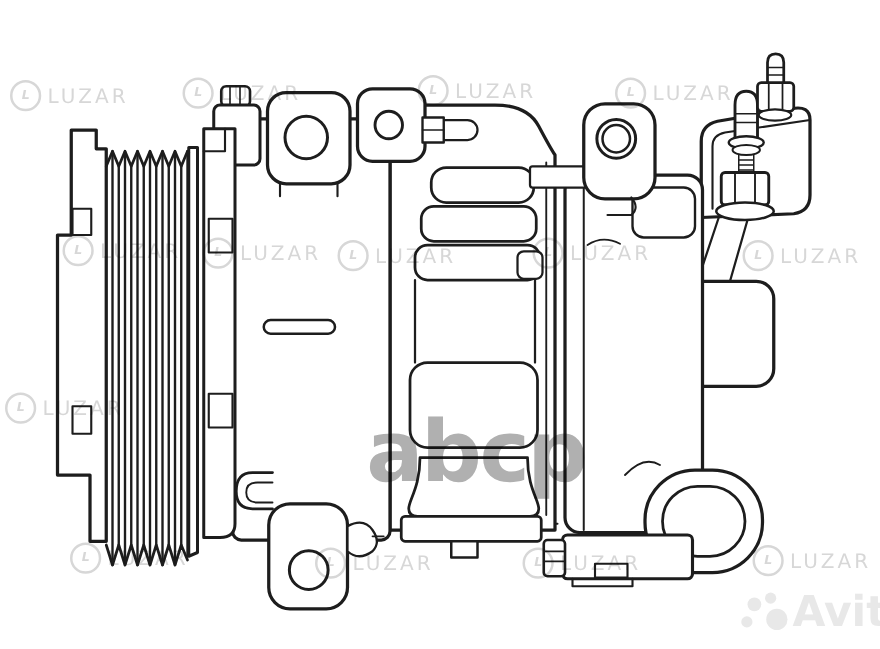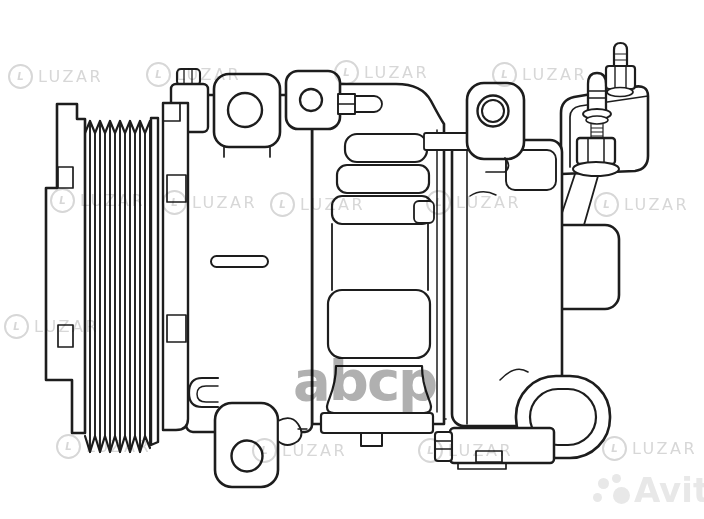--- a/index.html
+++ b/index.html
@@ -6,22 +6,22 @@
   .stage{position:relative;width:704px;height:519px;background:#ffffff;overflow:hidden;
          font-family:"DejaVu Sans",sans-serif;}
   .stage svg{position:absolute;left:0;top:0;}
   
   .wm{position:absolute;mix-blend-mode:multiply;pointer-events:none;}
   .luzar{display:flex;align-items:center;gap:5px;color:#d7d7d7;}
   .luzar .emb{width:21px;height:21px;border:2px solid #d7d7d7;border-radius:50%;
               display:flex;align-items:center;justify-content:center;
               font-size:10px;font-weight:bold;font-style:normal;}
   .luzar .txt{font-weight:normal;font-size:16px;letter-spacing:2.5px;}
-  .abcp{font-weight:bold;font-size:56px;letter-spacing:-2px;color:#b0b0b0;
-        font-family:"DejaVu Sans",sans-serif;line-height:1;margin-top:24px;}
+  .abcp{font-weight:bold;font-size:68px;letter-spacing:-2px;color:#b0b0b0;
+        font-family:"DejaVu Sans",sans-serif;line-height:1;}
   .avito{width:118px;height:50px;color:#e8e8e8;}
   .avito .dots{position:absolute;left:0;top:0;width:48px;height:48px;display:block;}
   .avito .dots i{position:absolute;background:#e8e8e8;border-radius:50%;display:block;}
   .avito .d1{width:11px;height:11px;left:12px;top:12px;}
   .avito .d2{width:9px;height:9px;left:7px;top:27px;}
   .avito .d3{width:9px;height:9px;left:26px;top:8px;}
   .avito .d4{width:17px;height:17px;left:27px;top:21px;}
   .avito .av-txt{position:absolute;left:48px;top:2px;font-size:34px;font-weight:bold;
                  letter-spacing:0px;color:#e8e8e8;line-height:44px;}
 </style>

